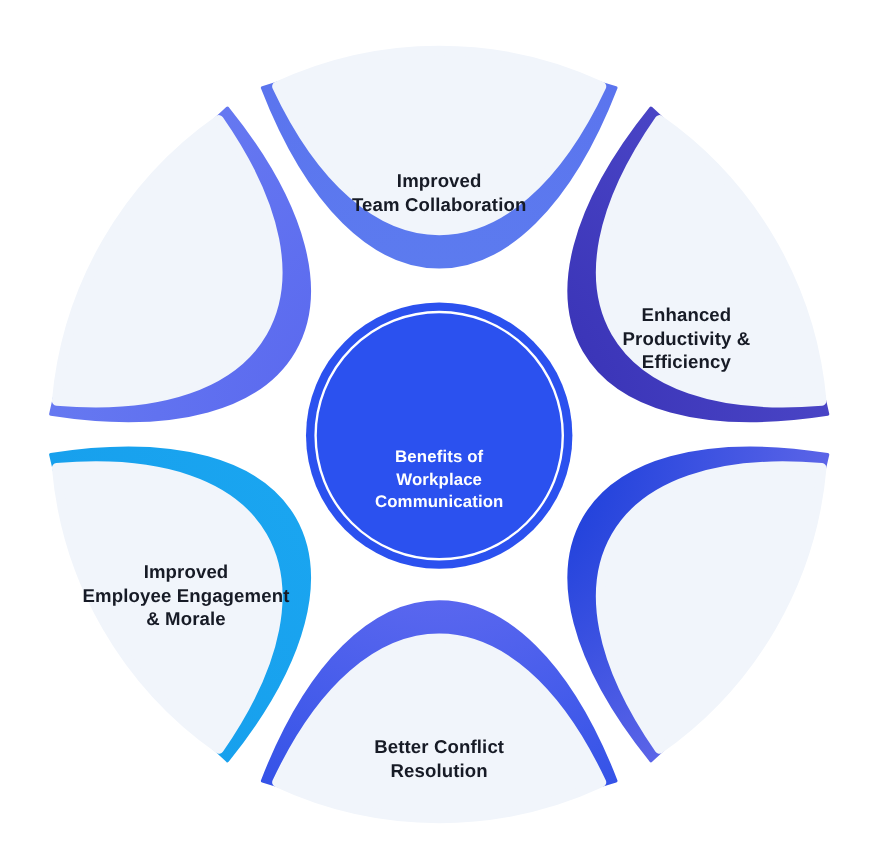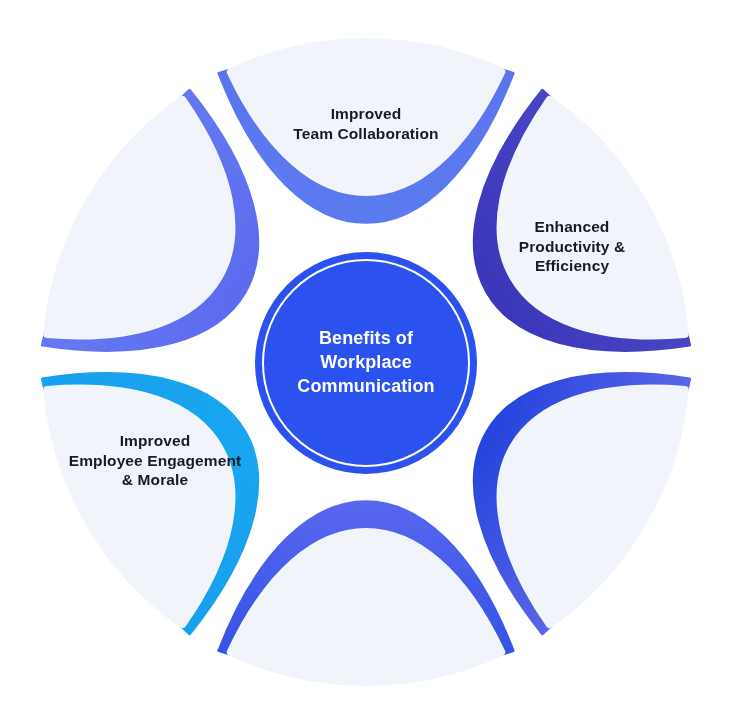--- a/index.html
+++ b/index.html
@@ -23,24 +23,25 @@
   .label {
     position: absolute;
     transform: translate(-50%, -50%);
     text-align: center;
     white-space: pre-line;
     font-size: 15.5px;
     font-weight: 600;
     line-height: 1.26;
     color: #171b26;
     letter-spacing: 0.1px;
+    margin-top: 37px;
   }
   .label--center {
     color: #ffffff;
-    font-size: 18px;
+    font-size: 14px;
     line-height: 1.34;
     font-weight: 600;
     width: 190px;
   }
 </style>
 </head>
 <body>
 
 <div class="stage">
 
@@ -107,20 +108,22 @@
   </svg>
 
   <div class="label" style="left:366px; top:124px;">Improved
 Team Collaboration</div>
 
   <div class="label" style="left:572px; top:246px;">Enhanced
 Productivity &amp;
 Efficiency</div>
 
 
+  <div class="label" style="left:366px; top:596px;">Better Conflict
+Resolution</div>
 
   <div class="label" style="left:155px; top:460px;">Improved
 Employee Engagement
 &amp; Morale</div>
 
 
   <div class="label label--center" style="left:366px; top:362px;">Benefits of
 Workplace
 Communication</div>
 

